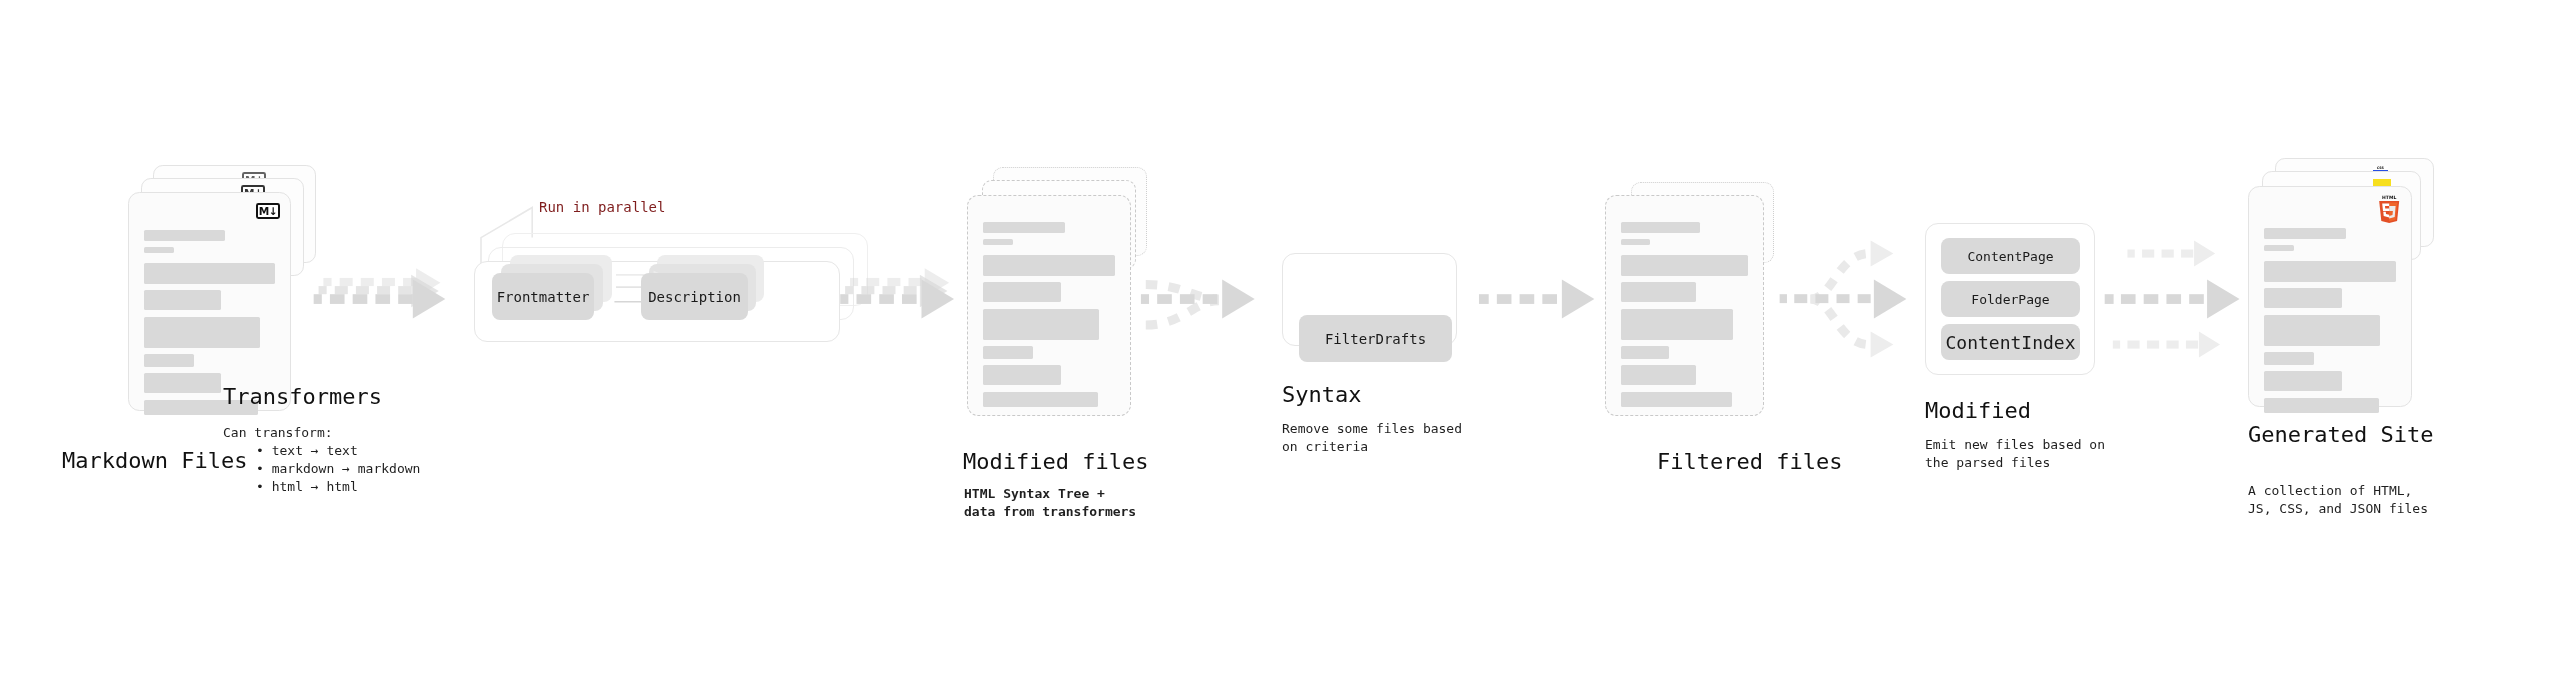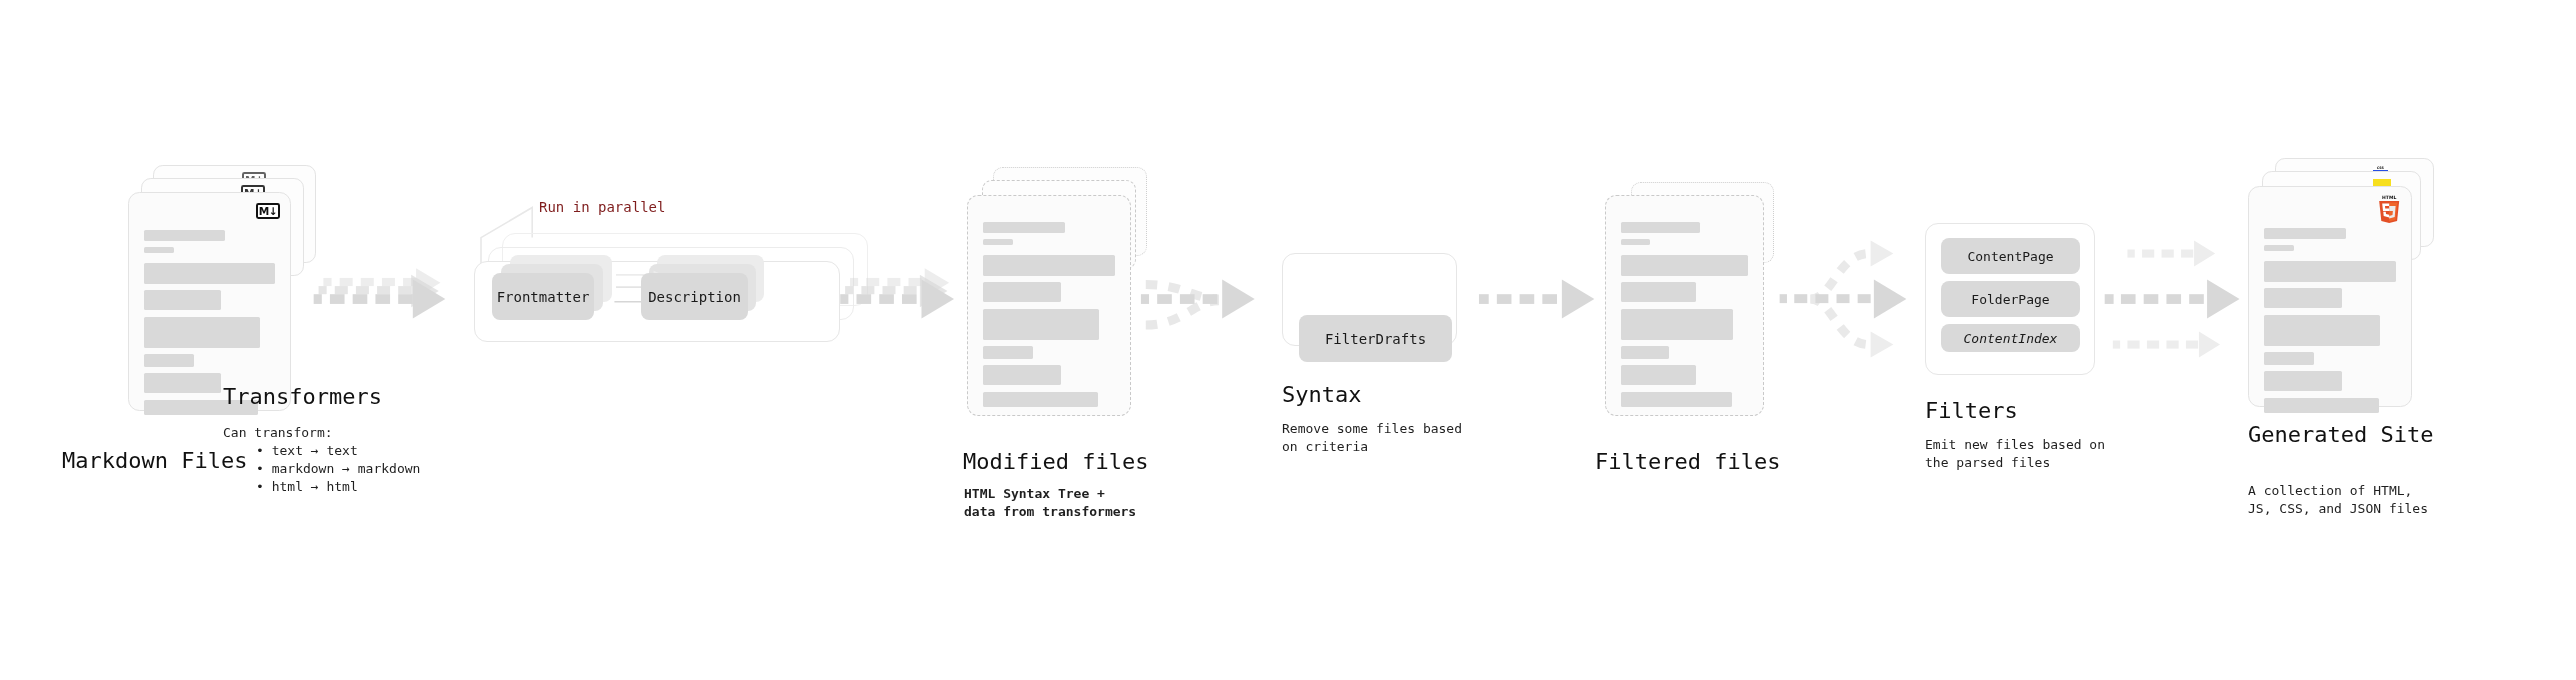--- a/index.html
+++ b/index.html
@@ -324,21 +324,21 @@
         <div class="bar" style="width:62%;height:11.4px;margin-bottom:5.7px;"></div>
         <div class="bar" style="width:23%;height:5.7px;margin-bottom:10.6px;"></div>
         <div class="bar" style="width:100%;height:20.3px;margin-bottom:6.5px;"></div>
         <div class="bar" style="width:59%;height:20.3px;margin-bottom:6.5px;"></div>
         <div class="bar" style="width:88%;height:31px;margin-bottom:6.5px;"></div>
         <div class="bar" style="width:38%;height:12.2px;margin-bottom:6.5px;"></div>
         <div class="bar" style="width:59%;height:20.3px;margin-bottom:6.5px;"></div>
         <div class="bar" style="width:87%;height:14.6px;"></div>
       </div>
     </div>
-    <div class="title" style="left:1595px; top:449px;text-align:right;">Filtered files</div>
+    <div class="title" style="left:1657px; top:449px;text-align:right;">Filtered files</div>
   </div>
 
   <svg class="ovl" width="2576" height="681" viewBox="0 0 3170 838">
     <g stroke="#e9e9e9" stroke-width="11" fill="none" stroke-dasharray="13 13" stroke-linecap="butt">
       <path d="M2228 368 C2255 368 2262 312 2300 312"></path>
       <path d="M2228 368 C2255 368 2262 424 2300 424"></path>
     </g>
     <g fill="#ededed">
       <polygon points="2302,296 2302,328 2330,312"></polygon>
       <polygon points="2302,408 2302,440 2330,424"></polygon>
@@ -350,22 +350,22 @@
         <rect x="2260" y="362" width="16" height="11"></rect>
       <rect x="2286" y="362" width="16" height="11"></rect>
       <polygon points="2306,344 2306,392 2346,368"></polygon>
     </g>
   </svg>
 
   <div class="node">
     <div class="panel" style="left:1925px; top:223px; width:170px; height:152px;"></div>
     <div class="chip" style="left:1941px; top:238px; width:139px; height:36px; font-size:13px;">ContentPage</div>
     <div class="chip" style="left:1941px; top:281px; width:139px; height:36px; font-size:13px;">FolderPage</div>
-    <div class="chip" style="left:1941px; top:324px; width:139px; height:28px; font-size:13px;font-style:italic;">ContentIndex</div>
-    <div class="title" style="left:1925px; top:398px;">Filters</div>
+    <div class="chip" style="left:1941px; top:324px; width:139px; height:36px; font-size:18px;">ContentIndex</div>
+    <div class="title" style="left:1925px; top:398px;">Modified</div>
     <div class="caption" style="left:1925px; top:436px;">Emit new files based on
 the parsed files</div>
   </div>
 
   <svg class="ovl" width="2576" height="681" viewBox="0 0 3170 838">
     <g fill="#ededed">
       <rect x="2618" y="307" width="9" height="10"></rect>
         <rect x="2636" y="307" width="15" height="10"></rect>
       <rect x="2660" y="307" width="15" height="10"></rect>
         <rect x="2684" y="307" width="15" height="10"></rect>

